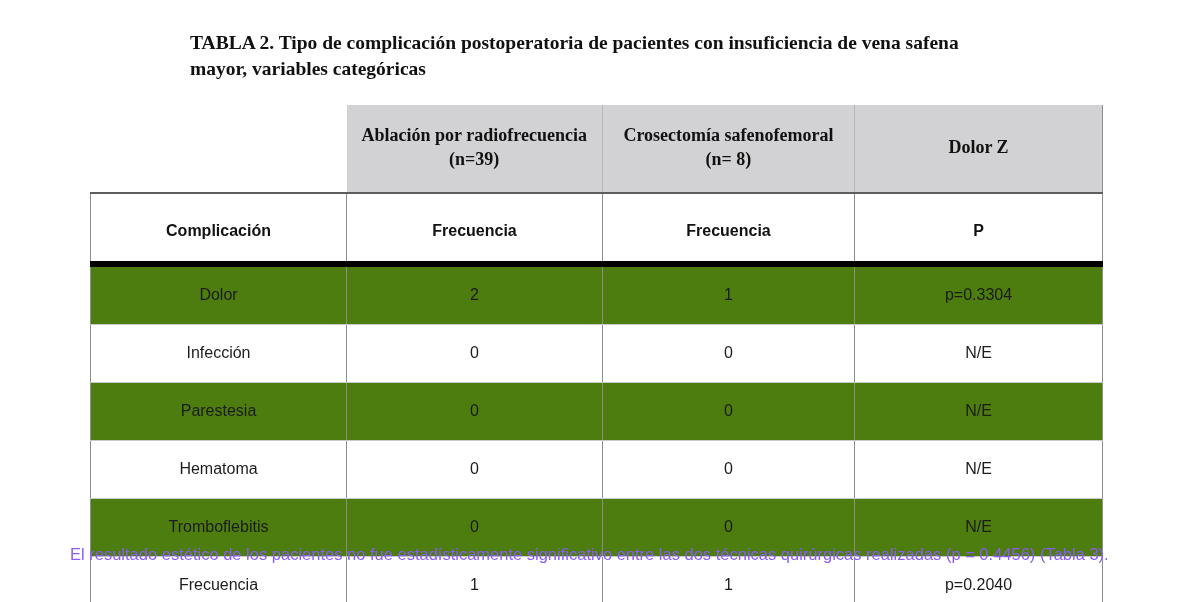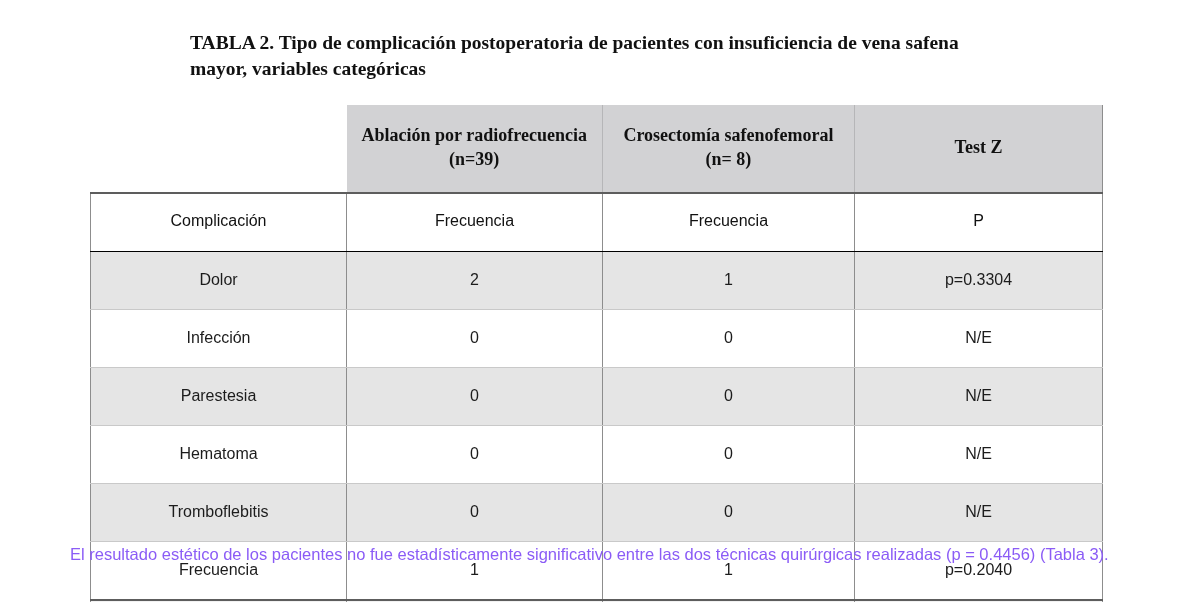--- a/index.html
+++ b/index.html
@@ -58,42 +58,42 @@
     vertical-align: middle;
     height: 62px;
     border: none;
   }
   tr.grouphead td.empty {
     background: #ffffff;
   }
   
   tr.subhead td {
     background: #ffffff;
-    font-weight: normal;
+    font-weight: bold;
     font-size: 16px;
     text-align: center;
     color: #111111;
-    padding: 9px 6px 12px 6px;
+    padding: 19px 6px 12px 6px;
     border-top: 2px solid #5d5d5d;
-    border-bottom: 1px solid #000000;
+    border-bottom: 6px solid #000000;
     height: 36px;
   }
   tr.subhead td.firstcol {
     border-top: 2px solid #5d5d5d;
   }
   tbody tr td {
     font-size: 16px;
     text-align: center;
     color: #1c1c1c;
     padding: 11px 6px 11px 6px;
     height: 35px;
     border-bottom: 1px solid #c9c9c9;
   }
   tbody tr.alt td {
-    background: #e5e5e5;
+    background: #4d7c0f;
   }
   tbody tr.total td {
     font-weight: normal;
     border-bottom: none;
     border-top: 2px solid #5d5d5d;
     background: #f2f2f2;
   }
   tbody tr.total td.firstcol {
     font-weight: bold;
     font-size: 17px;
@@ -140,21 +140,21 @@
         <col class="c1">
           <col class="c2">
           <col class="c3">
           <col class="c4">
       </colgroup>
       <thead>
         <tr class="grouphead">
           <td class="empty"></td>
           <td class="g">Ablación por radiofrecuencia (n=39)</td>
           <td class="g">Crosectomía safenofemoral (n= 8)</td>
-          <td class="g last">Test Z</td>
+          <td class="g last">Dolor Z</td>
         </tr>
         <tr class="subhead">
           <td class="firstcol">Complicación</td>
           <td class="col2">Frecuencia</td>
           <td class="col3">Frecuencia</td>
           <td class="col4">P</td>
         </tr>
       </thead>
       <tbody>
         <tr class="alt">

